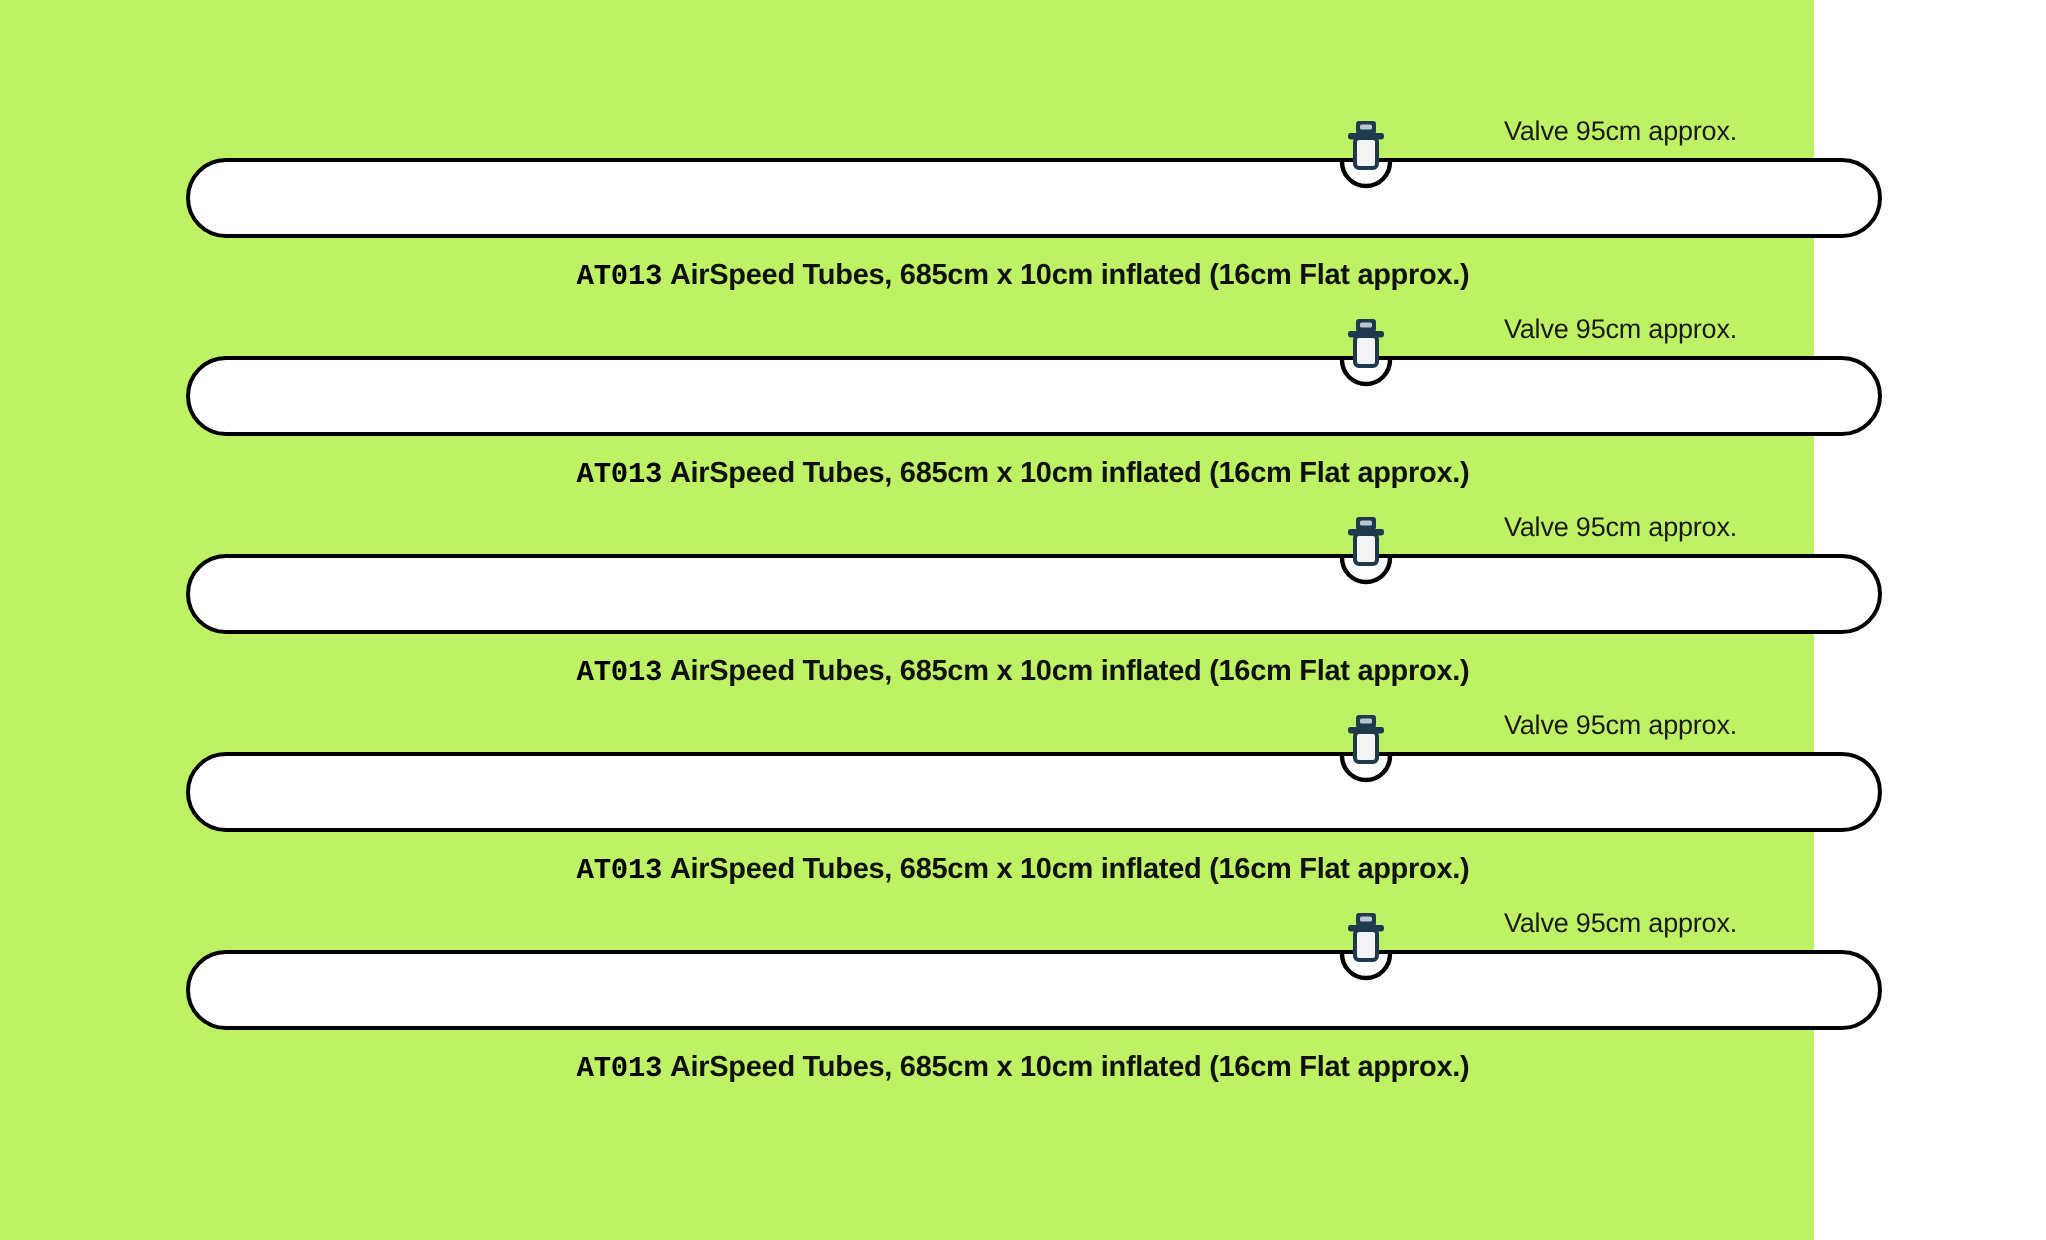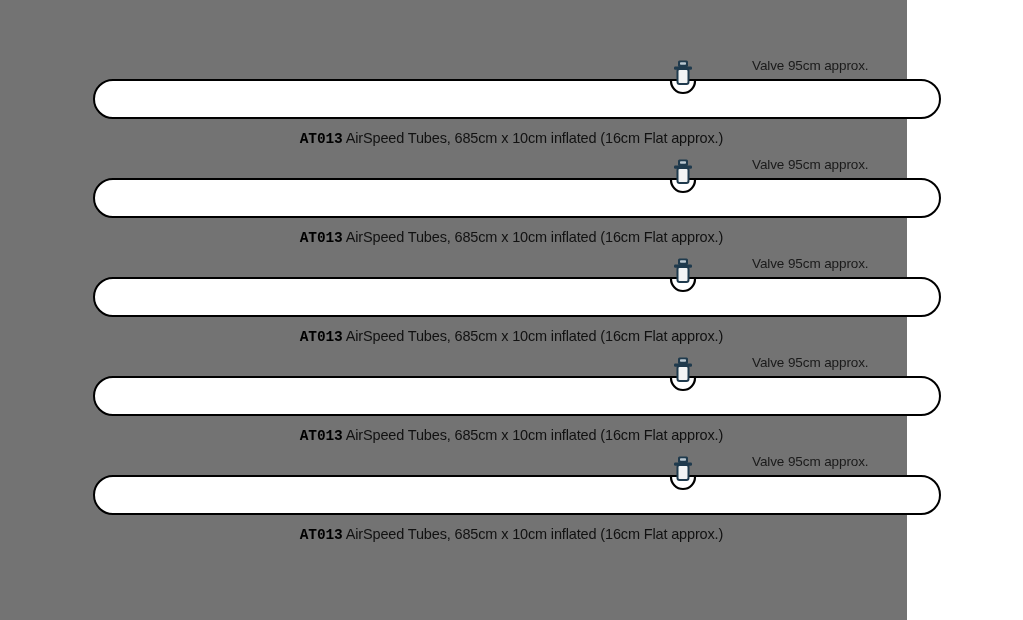--- a/index.html
+++ b/index.html
@@ -15,21 +15,21 @@
     overflow: hidden;
     position: relative;
   }
 
   .sheet {
     position: absolute;
     left: 0;
     top: 0;
     width: 907px;
     height: 620px;
-    background: #737373;
+    background: #bef264;
   }
 
   
   .tube-row {
     position: absolute;
     left: 0;
     width: 1023px;
     height: 99px;
   }
 
@@ -85,21 +85,21 @@
     color: #111111;
     letter-spacing: -0.15px;
     white-space: nowrap;
   }
   .caption .code {
     font-weight: bold;
     color: #000000;
     font-family: Liberation Mono, monospace;
   }
   .caption .desc {
-    font-weight: normal;
+    font-weight: bold;
   }
 </style>
 </head>
 <body>
 
 <div class="sheet">
 
   <div class="tube-row" style="top:58px;">
     <div class="valve-label">Valve 95cm approx.</div>
     <div class="tube-body"></div>

